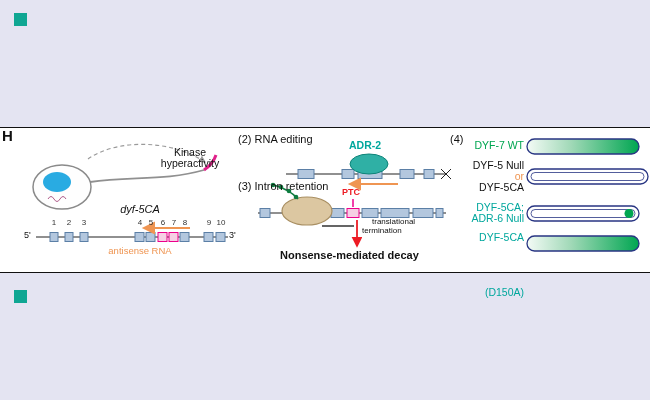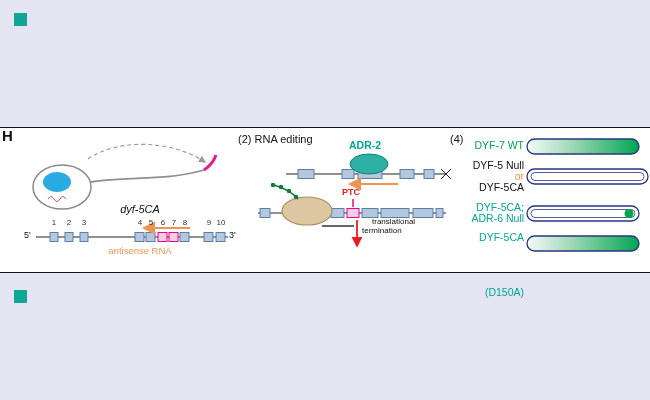--- a/index.html
+++ b/index.html
@@ -120,43 +120,46 @@
       <rect x="531" y="172.5" width="113" height="8" rx="4" fill="none" stroke-width="0.8"></rect>
       <rect x="527" y="206" width="112" height="15" rx="7.5" fill="#ffffff"></rect>
       <rect x="531" y="209.5" width="104" height="8" rx="4" fill="none" stroke-width="0.8"></rect>
       <circle cx="629" cy="213.5" r="4.5" fill="#00a651" stroke="none"></circle>
       <rect x="527" y="236" width="112" height="15" rx="7.5" fill="url(#gradGreen)"></rect>
     </g>
   </svg>
 
   <div class="lbl b" style="left:2px; top:128px; font-size:15px;">H</div>
 
+  <div class="lbl wrap" style="left:148px; top:147px; width:84px; font-size:10.5px; text-align:center;">Kinase hyperactivity</div>
   <div class="lbl it" style="left:110px; top:204px; width:60px; font-size:11px; text-align:center;">dyf-5CA</div>
   <div class="lbl" style="left:24px; top:231px; font-size:9px;">5'</div>
   <div class="lbl" style="left:229px; top:231px; font-size:9px;">3'</div>
 
   <span class="num" style="left:54px; top:218px;">1</span>
   <span class="num" style="left:69px; top:218px;">2</span>
   <span class="num" style="left:84px; top:218px;">3</span>
   <span class="num" style="left:140px; top:218px;">4</span>
   <span class="num" style="left:151px; top:218px;">5</span>
   <span class="num pink" style="left:163px; top:218px;">6</span>
   <span class="num pink" style="left:174px; top:218px;">7</span>
   <span class="num" style="left:185px; top:218px;">8</span>
   <span class="num" style="left:209px; top:218px;">9</span>
   <span class="num" style="left:221px; top:218px;">10</span>
 
   <div class="lbl orange" style="left:100px; top:246px; width:80px; font-size:9.5px; text-align:center;">antisense RNA</div>
 
   <div class="lbl" style="left:238px; top:134px; font-size:11px;">(2) RNA editing</div>
   <div class="lbl teal b" style="left:349px; top:140px; font-size:10.5px;">ADR-2</div>
 
+  <div class="lbl" style="left:238px; top:181px; font-size:11px;">(3) Intron retention</div>
   <div class="lbl red b" style="left:342px; top:188px; font-size:9px;">PTC</div>
   <div class="lbl" style="left:372px; top:218px; font-size:8px;">translational</div>
   <div class="lbl" style="left:362px; top:227px; font-size:8px;">termination</div>
+  <div class="lbl sb" style="left:280px; top:250px; font-size:11px;">Nonsense-mediated decay</div>
 
   <div class="lbl" style="left:450px; top:134px; font-size:11px;">(4)</div>
 
   <div class="lbl green" style="left:452px; top:140px; width:72px; font-size:10.5px; text-align:right;">DYF-7 WT</div>
 
   <div class="lbl" style="left:452px; top:160px; width:72px; font-size:10.5px; text-align:right;">DYF-5 Null</div>
   <div class="lbl orange" style="left:452px; top:171px; width:72px; font-size:10.5px; text-align:right;">or</div>
   <div class="lbl" style="left:452px; top:182px; width:72px; font-size:10.5px; text-align:right;">DYF-5CA</div>
 
   <div class="lbl teal" style="left:452px; top:202px; width:72px; font-size:10.5px; text-align:right;">DYF-5CA;</div>

